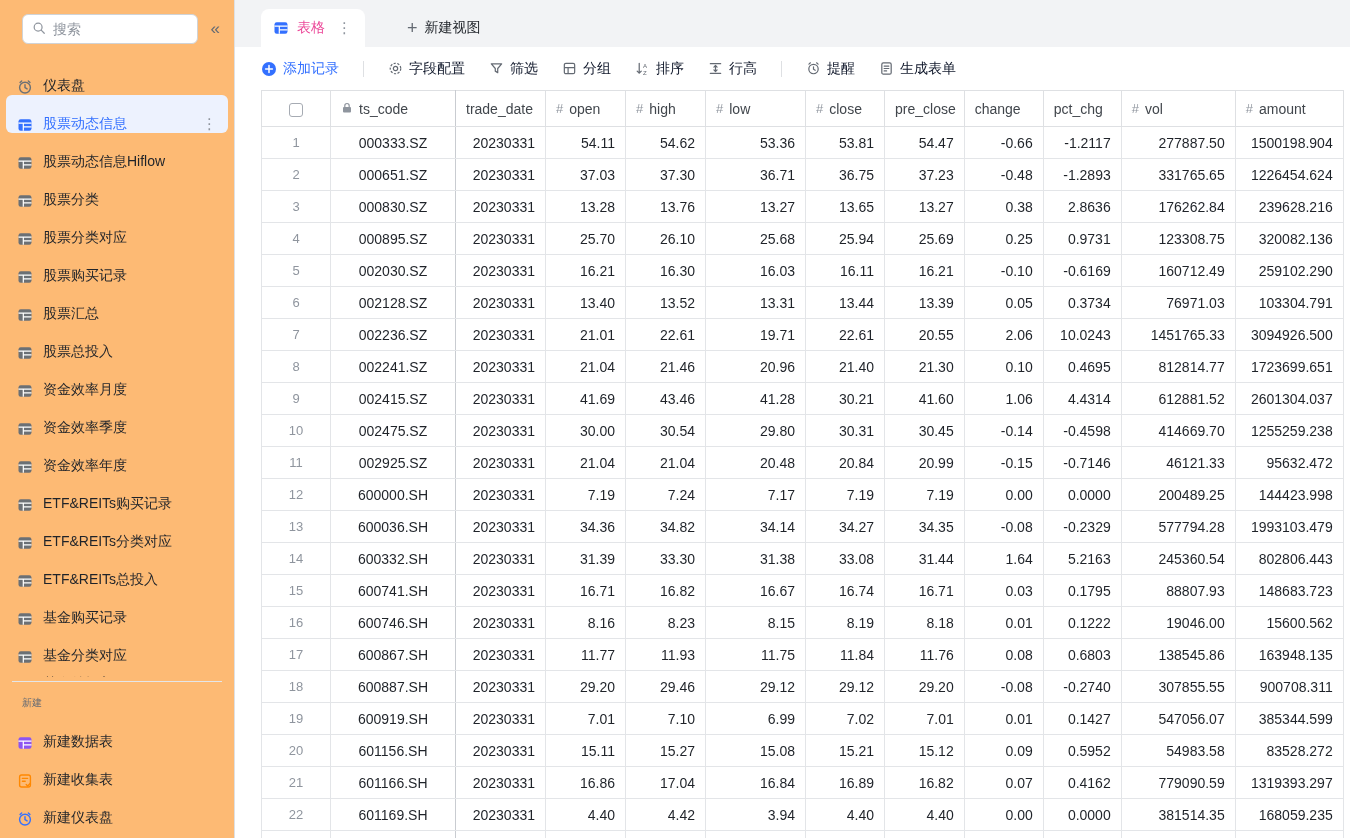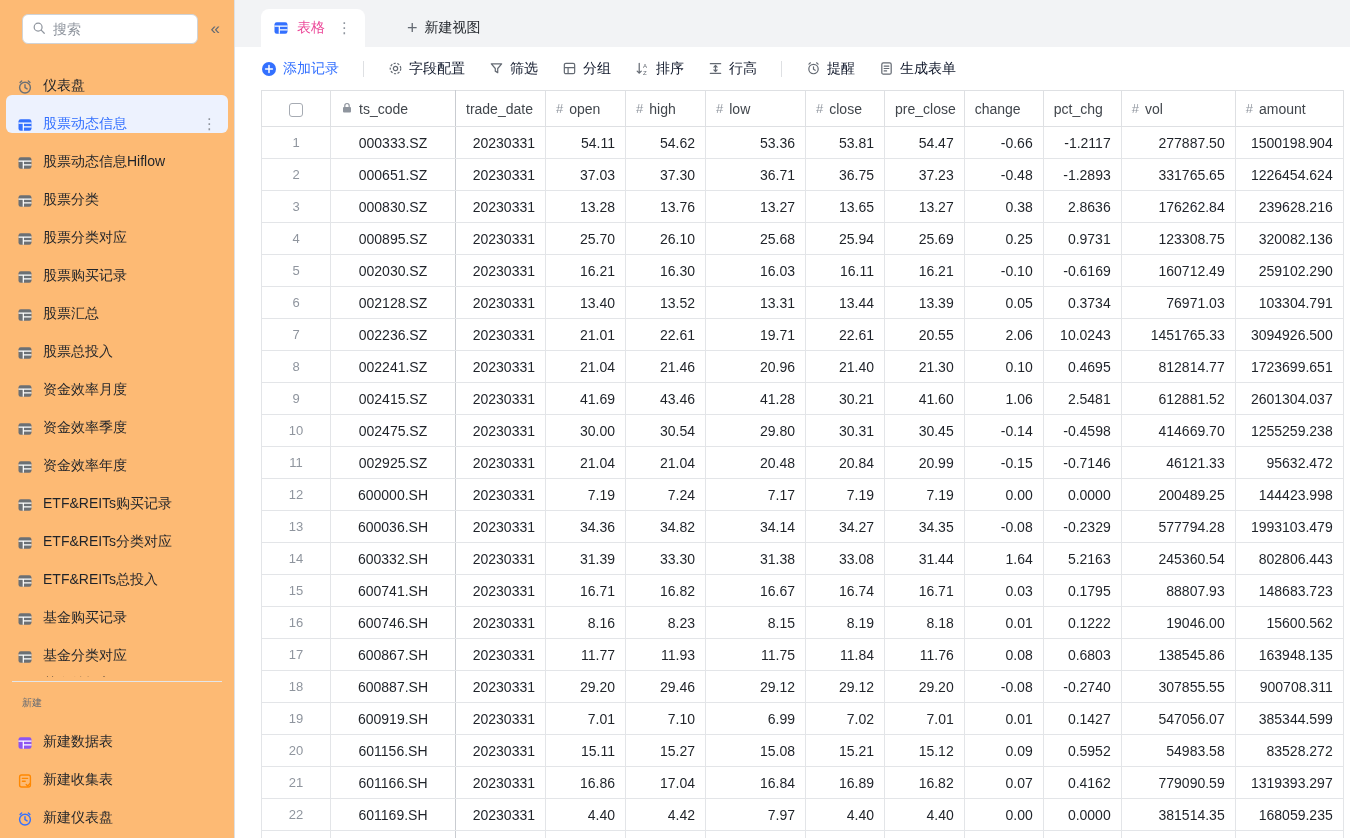--- a/index.html
+++ b/index.html
@@ -569,21 +569,21 @@
             <tr>
               <td class="rownum">9</td>
               <td class="al-c frozen-edge">002415.SZ</td>
               <td class="al-r">20230331</td>
               <td class="al-r">41.69</td>
               <td class="al-r">43.46</td>
               <td class="al-r">41.28</td>
               <td class="al-r">30.21</td>
               <td class="al-r">41.60</td>
               <td class="al-r">1.06</td>
-              <td class="al-r">2.5481</td>
+              <td class="al-r">4.4314</td>
               <td class="al-r">612881.52</td>
               <td class="al-r">2601304.037</td>
             </tr>
             <tr>
               <td class="rownum">10</td>
               <td class="al-c frozen-edge">002475.SZ</td>
               <td class="al-r">20230331</td>
               <td class="al-r">30.00</td>
               <td class="al-r">30.54</td>
               <td class="al-r">29.80</td>
@@ -747,21 +747,21 @@
               <td class="al-r">0.4162</td>
               <td class="al-r">779090.59</td>
               <td class="al-r">1319393.297</td>
             </tr>
             <tr>
               <td class="rownum">22</td>
               <td class="al-c frozen-edge">601169.SH</td>
               <td class="al-r">20230331</td>
               <td class="al-r">4.40</td>
               <td class="al-r">4.42</td>
-              <td class="al-r">7.97</td>
+              <td class="al-r">3.94</td>
               <td class="al-r">4.40</td>
               <td class="al-r">4.40</td>
               <td class="al-r">0.00</td>
               <td class="al-r">0.0000</td>
               <td class="al-r">381514.35</td>
               <td class="al-r">168059.235</td>
             </tr>
             <tr class="partial">
               <td></td>
               <td class="frozen-edge"></td>

